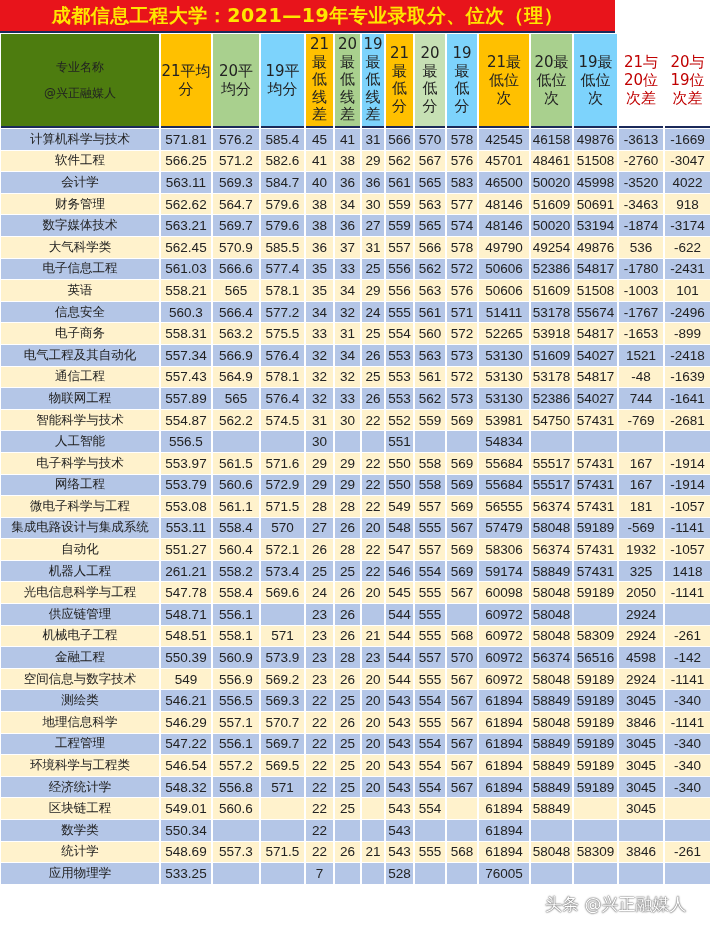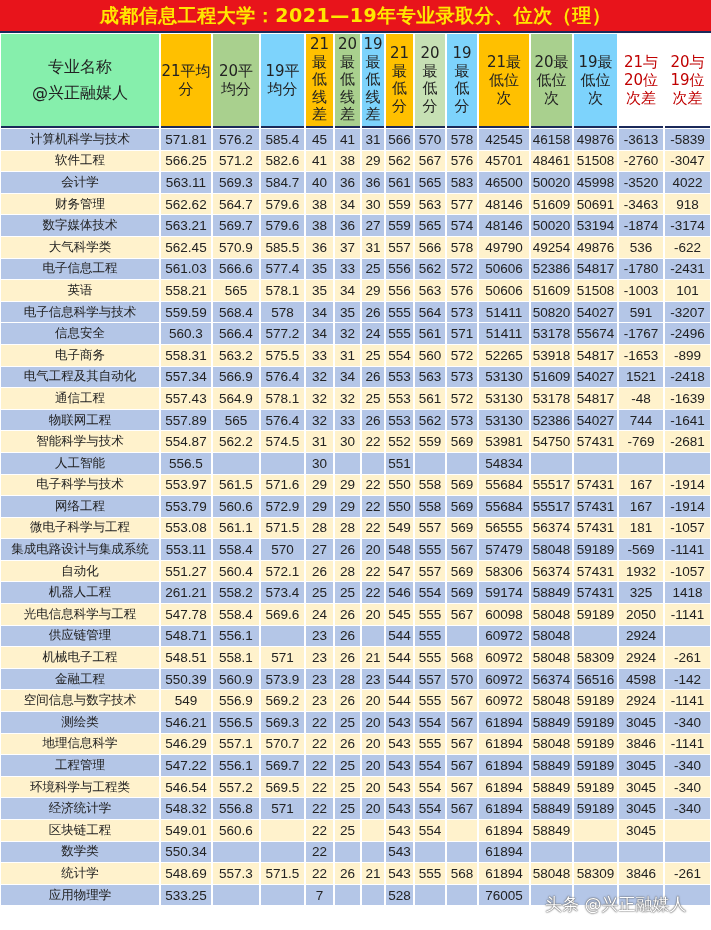--- a/index.html
+++ b/index.html
@@ -1,33 +1,33 @@
 <!DOCTYPE html>
 <html><head>
 <meta charset="utf-8">
 <style>
   html, body { margin:0; padding:0; background:#fff; }
   body { width:711px; height:930px; overflow:hidden; position:relative; font-family:"DejaVu Sans","Liberation Sans",sans-serif; }
   .title {
-    position:absolute; left:0; top:0; width:711px; height:31px;
+    position:absolute; left:0; top:0; width:615px; height:31px;
     background:#e8141b; color:#ffe600; font-weight:bold; font-size:19px;
     text-align:center; line-height:31px; letter-spacing:0.5px;
     border-bottom:2px solid #1b2a5a;
   }
   table {
     position:absolute; left:0; top:33px; border-collapse:separate; border-spacing:2px 1px;
     table-layout:fixed; width:713px; margin-left:-1px;
     background:#fff;
   }
   th {
     font-weight:normal; font-size:15px; color:#222; text-align:center; vertical-align:middle;
     height:92px; padding:0; line-height:18px;
     border-bottom:2px solid #1b2a5a;
   }
-  th.name { background:#86efac; font-size:16px; line-height:26px; }
+  th.name { background:#4d7c0f; font-size:12px; line-height:26px; }
   th.y21 { background:#ffc000; }
   th.y20 { background:#a9d08e; }
   th.y19 { background:#7dd3fc; }
   th.y20l { background:#c6e0b4; }
   th.diff { background:#fff; color:#c00000; }
   th.narrow { font-size:15px; line-height:17.5px; }
   td {
     font-family:"Liberation Sans",sans-serif; font-size:13.5px; color:#222; text-align:center;
     height:20.6px; padding:0; white-space:nowrap; overflow:hidden;
   }
@@ -155,21 +155,21 @@
         <td>45</td>
         <td>41</td>
         <td>31</td>
         <td>566</td>
         <td>570</td>
         <td>578</td>
         <td>42545</td>
         <td>46158</td>
         <td>49876</td>
         <td>-3613</td>
-        <td>-5839</td>
+        <td>-1669</td>
       </tr>
       <tr class="even">
         <td class="nm">软件工程</td>
         <td>566.25</td>
         <td>571.2</td>
         <td>582.6</td>
         <td>41</td>
         <td>38</td>
         <td>29</td>
         <td>562</td>
@@ -277,37 +277,20 @@
         <td>556</td>
         <td>563</td>
         <td>576</td>
         <td>50606</td>
         <td>51609</td>
         <td>51508</td>
         <td>-1003</td>
         <td>101</td>
       </tr>
       <tr class="odd">
-        <td class="nm">电子信息科学与技术</td>
-        <td>559.59</td>
-        <td>568.4</td>
-        <td>578</td>
-        <td>34</td>
-        <td>35</td>
-        <td>26</td>
-        <td>555</td>
-        <td>564</td>
-        <td>573</td>
-        <td>51411</td>
-        <td>50820</td>
-        <td>54027</td>
-        <td>591</td>
-        <td>-3207</td>
-      </tr>
-      <tr class="odd">
         <td class="nm">信息安全</td>
         <td>560.3</td>
         <td>566.4</td>
         <td>577.2</td>
         <td>34</td>
         <td>32</td>
         <td>24</td>
         <td>555</td>
         <td>561</td>
         <td>571</td>

